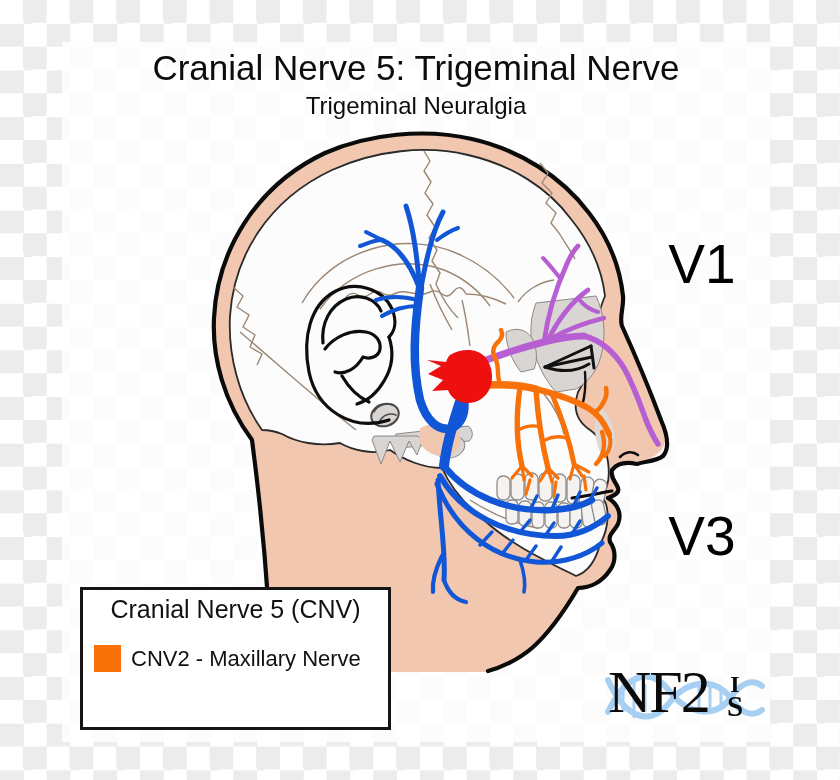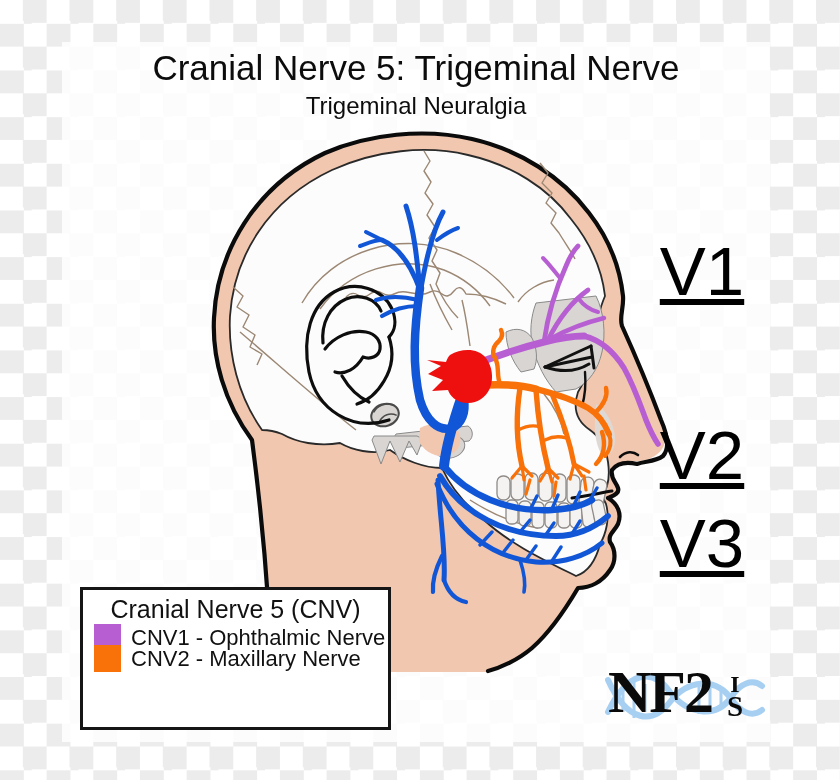--- a/index.html
+++ b/index.html
@@ -18,39 +18,39 @@
     position:absolute;left:62px;top:48px;width:708px;
     text-align:center;font-size:35px;color:#0c0c0c;letter-spacing:0px;
   }
   .subtitle{
     position:absolute;left:62px;top:92px;width:708px;
     text-align:center;font-size:24px;color:#0c0c0c;
   }
   .head-svg{position:absolute;left:0;top:0;z-index:1;}
   .v-label{
     position:absolute;left:656px;width:92px;text-align:center;
-    font-size:69px;color:#000;z-index:2;text-decoration:underline;
+    font-size:55px;color:#000;z-index:2;
   }
   .v1{top:232px;} .v2{top:416px;} .v3{top:504px;}
   .legend{
     position:absolute;left:80px;top:587px;width:311px;height:143px;
     background:#ffffff;border:3px solid #151515;box-sizing:border-box;z-index:3;
   }
   .legend-title{
     position:absolute;left:0;top:5px;width:100%;text-align:center;
     font-size:25px;color:#111;
   }
   .legend-row{position:absolute;left:11px;height:28px;display:flex;align-items:center;}
   .legend-row.r1{top:33px;} .legend-row.r2{top:54px;} .legend-row.r3{top:106px;}
   .swatch{width:27px;height:27px;flex:0 0 27px;}
   .legend-label{font-size:22px;color:#111;margin-left:10px;white-space:nowrap;line-height:27px;}
   .logo{position:absolute;left:596px;top:660px;width:176px;height:76px;z-index:2;}
   .logo-main{
     position:absolute;left:12px;top:2px;
-    font-family:"Liberation Serif", serif;font-weight:700;font-size:60px;
+    font-family:"Liberation Serif", serif;font-weight:400;font-size:60px;
     color:#0a0a0a;letter-spacing:-2px;line-height:1.0;
   }
   .logo-stack{
     position:absolute;left:126px;top:14px;width:26px;text-align:center;
     font-family:"Liberation Serif", serif;font-weight:700;color:#0a0a0a;
   }
   .logo-i{font-size:24px;line-height:20px;}
   .logo-s{font-size:29px;line-height:24px;}
 </style>
 </head>
@@ -227,29 +227,24 @@
 
     <g stroke="none" fill="#ee0f0f">
       <path d="M450,355 C462,348 478,348 486,358 C492,366 494,378 490,388
                C486,398 476,404 466,403 C456,402 450,396 448,390
                L432,391 L443,380 L428,374 L441,366 L427,360 L446,362
                C447,359 448,357 450,355 Z"></path>
     </g>
   </svg>
 
   <div class="v-label v1">V1</div>
-  <div class="v-label v2">V2</div>
   <div class="v-label v3">V3</div>
 
   <div class="legend">
     <div class="legend-title">Cranial Nerve 5 (CNV)</div>
-    <div class="legend-row r1">
-      <div class="swatch" style="background-color: rgb(183, 95, 210);"></div>
-      <div class="legend-label">CNV1 - Ophthalmic Nerve</div>
-    </div>
     <div class="legend-row r2">
       <div class="swatch" style="background-color: rgb(248, 113, 9);"></div>
       <div class="legend-label">CNV2 - Maxillary Nerve</div>
     </div>
   </div>
 
   <div class="logo">
     <svg width="176" height="76" viewBox="0 0 176 76">
       <g fill="none" stroke-width="6" stroke-linecap="round" stroke="#a6cff2">
         <path d="M12,20 C32,64 57,64 74,42 C91,20 120,16 136,40 C144,52 156,58 166,50"></path>

